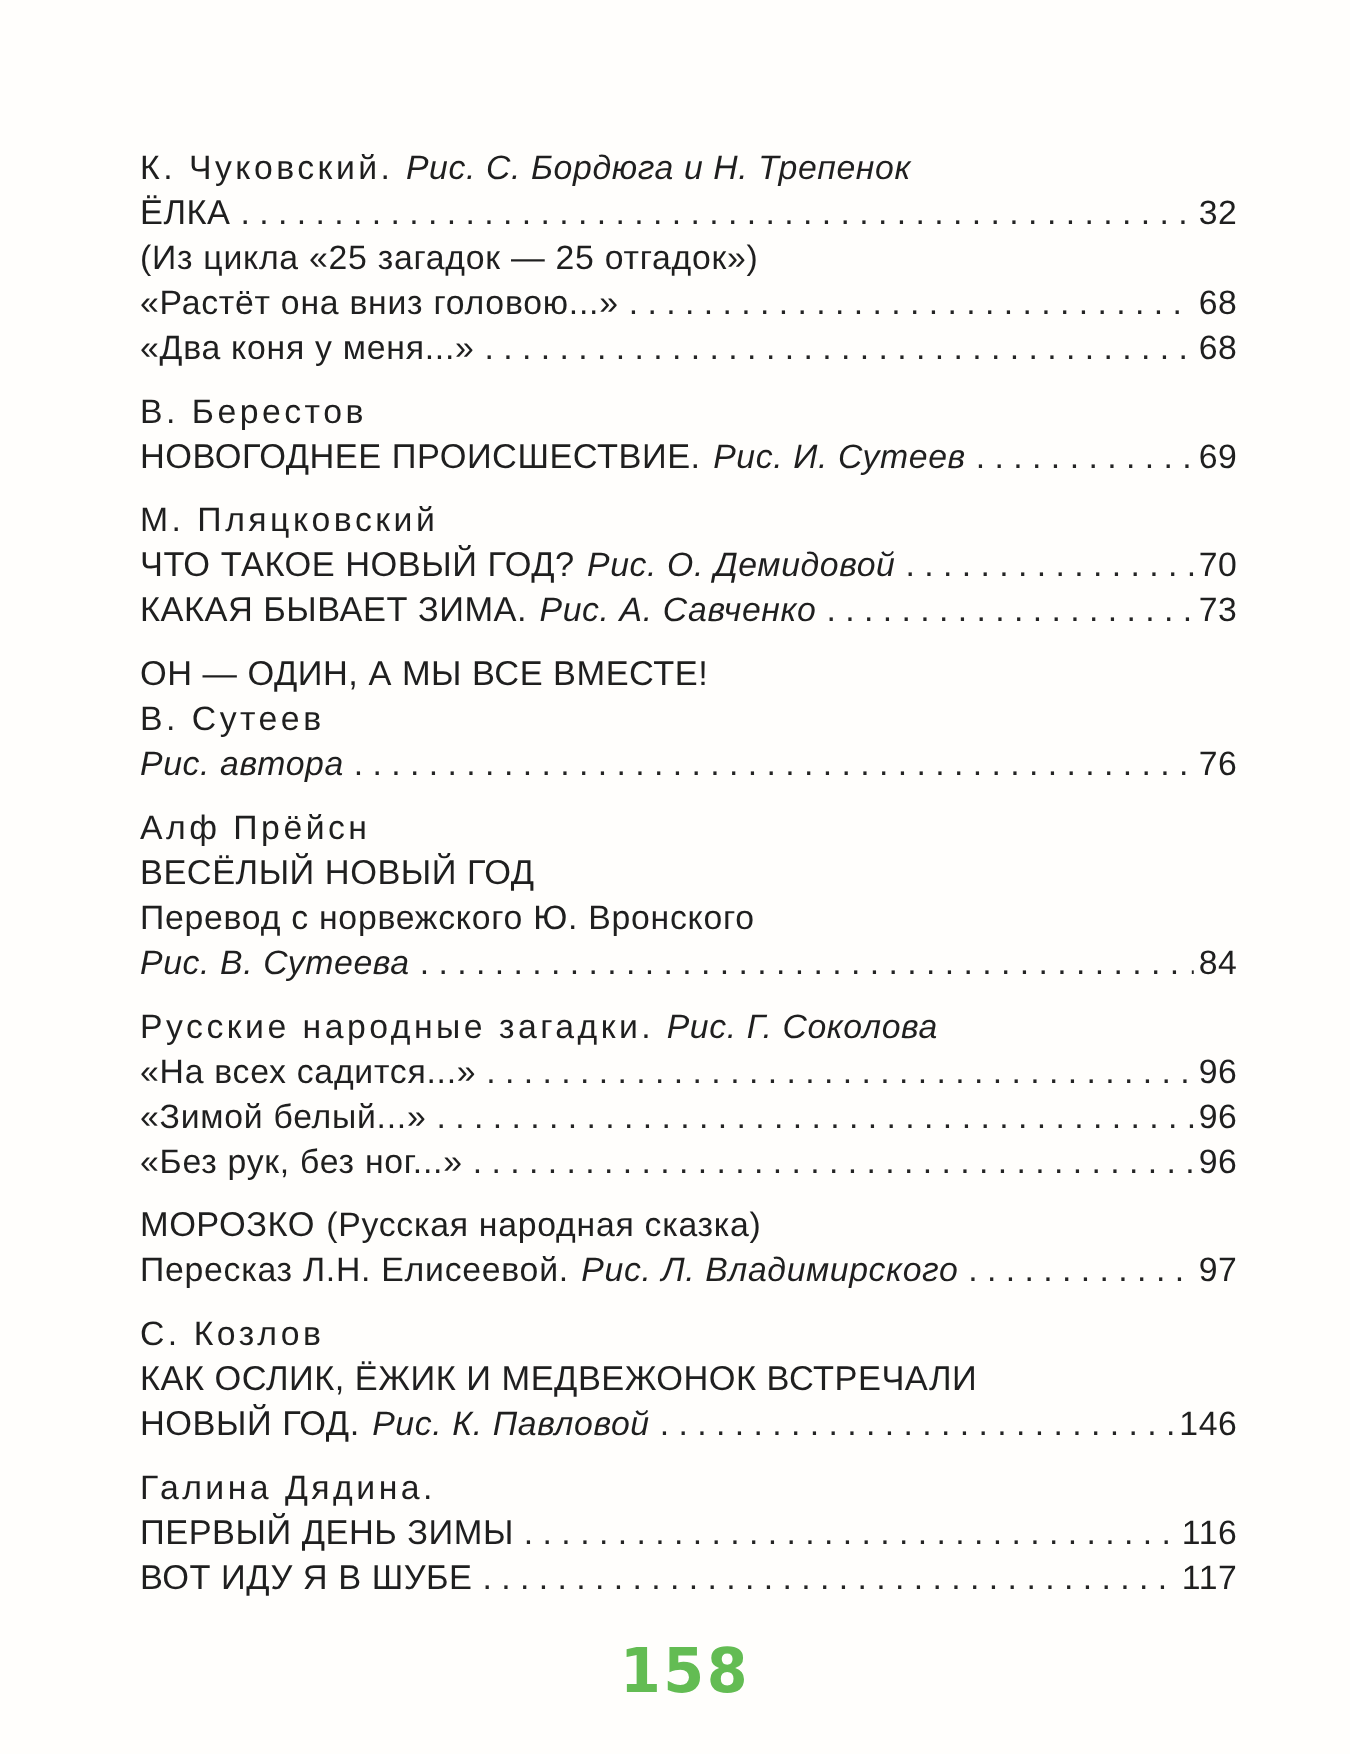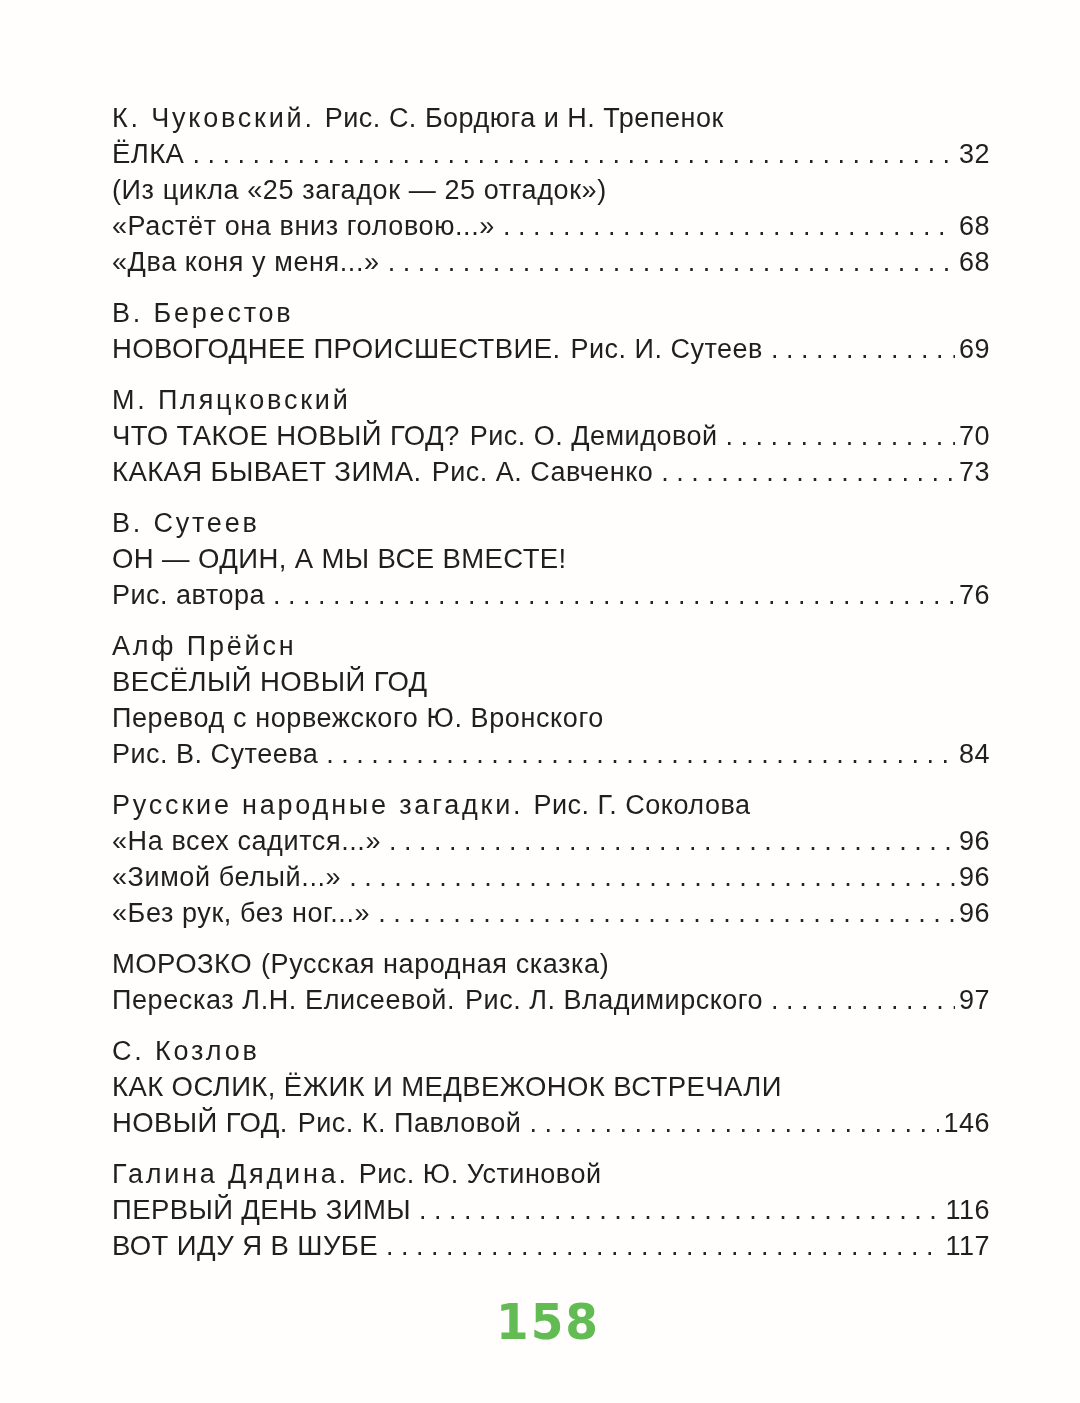--- a/index.html
+++ b/index.html
@@ -6,33 +6,34 @@
   html,body { width:1080px; height:1403px; overflow:hidden; }
   body {
     background:#fffefc;
     color:#1f1f1f;
     font-family:"Liberation Sans", sans-serif;
   }
   .page {
     position:relative;
     width:1080px; height:1231px;
     padding:100px 90px 0 112px;
+    margin-top:16px;
   }
   .section { margin-bottom:15px; }
   .line {
     display:flex;
     align-items:baseline;
     line-height:36px;
     font-size:27px;
     letter-spacing:0.6px;
     white-space:nowrap;
   }
   .author .t { letter-spacing:2.8px; }
   .caps .t { font-size:27.5px; letter-spacing:0.4px; }
-  .it { margin-left:10px; letter-spacing:0.5px; }
+  .it { font-style:italic; margin-left:10px; letter-spacing:0.5px; }
   .it:first-child { margin-left:0; }
   .t2 { margin-left:9px; }
   .leader {
     flex:1;
     overflow:hidden;
     white-space:nowrap;
     margin:0 4px 0 8px;
     min-width:14px;
     color:#242424;
     letter-spacing:0;
@@ -107,25 +108,25 @@
     </div>
     <div class="line caps">
       <span class="t">КАКАЯ БЫВАЕТ ЗИМА.</span>
       <span class="it">Рис. А. Савченко</span>
       <span class="leader">. . . . . . . . . . . . . . . . . . . . . . . . . . . . . . . . . . . . . . . . . . . . . . . . . . . . . . . . . . . . . . . . . . . . . . </span>
       <span class="pg">73</span>
     </div>
   </div>
 
   <div class="section">
+    <div class="line caps">
+      <span class="t">ОН — ОДИН, А МЫ ВСЕ ВМЕСТЕ!</span>
+    </div>
     <div class="line author">
       <span class="t">В. Сутеев</span>
-    </div>
-    <div class="line caps">
-      <span class="t">ОН — ОДИН, А МЫ ВСЕ ВМЕСТЕ!</span>
     </div>
     <div class="line">
       <span class="it">Рис. автора</span>
       <span class="leader">. . . . . . . . . . . . . . . . . . . . . . . . . . . . . . . . . . . . . . . . . . . . . . . . . . . . . . . . . . . . . . . . . . . . . . </span>
       <span class="pg">76</span>
     </div>
   </div>
 
   <div class="section">
     <div class="line author">
@@ -190,21 +191,20 @@
       <span class="t">НОВЫЙ ГОД.</span>
       <span class="it">Рис. К. Павловой</span>
       <span class="leader">. . . . . . . . . . . . . . . . . . . . . . . . . . . . . . . . . . . . . . . . . . . . . . . . . . . . . . . . . . . . . . . . . . . . . . </span>
       <span class="pg">146</span>
     </div>
   </div>
 
   <div class="section">
     <div class="line author">
       <span class="t">Галина Дядина.</span>
-      <span class="it">Рис. Ю. Устиновой</span>
     </div>
     <div class="line caps">
       <span class="t">ПЕРВЫЙ ДЕНЬ ЗИМЫ</span>
       <span class="leader">. . . . . . . . . . . . . . . . . . . . . . . . . . . . . . . . . . . . . . . . . . . . . . . . . . . . . . . . . . . . . . . . . . . . . . </span>
       <span class="pg">116</span>
     </div>
     <div class="line caps">
       <span class="t">ВОТ ИДУ Я В ШУБЕ</span>
       <span class="leader">. . . . . . . . . . . . . . . . . . . . . . . . . . . . . . . . . . . . . . . . . . . . . . . . . . . . . . . . . . . . . . . . . . . . . . </span>
       <span class="pg">117</span>

